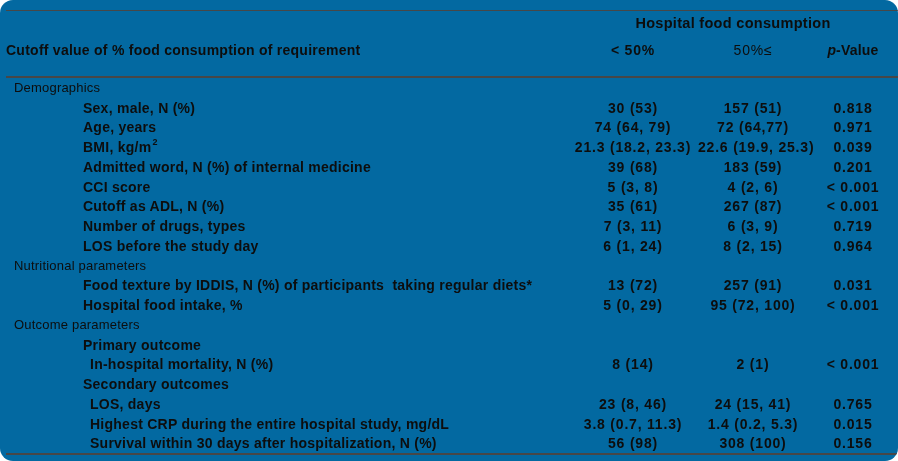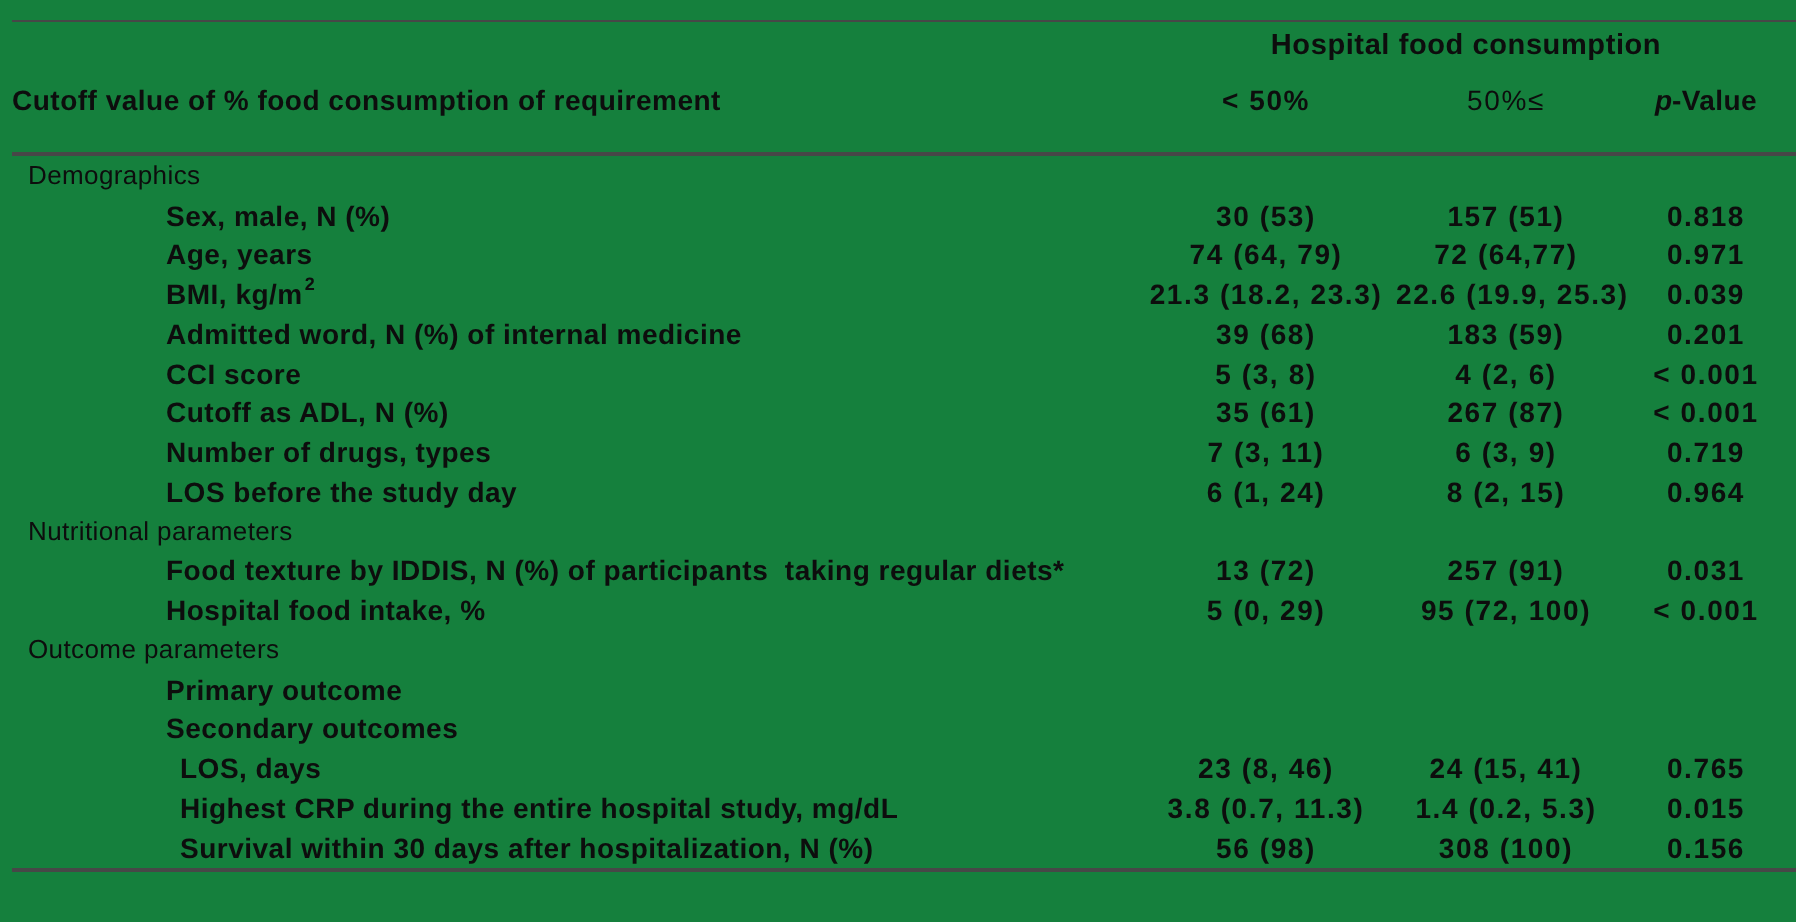--- a/index.html
+++ b/index.html
@@ -36,21 +36,21 @@
   td.lbl{font-weight:700;font-size:14px;letter-spacing:.25px;white-space:pre;overflow:hidden;}
   td.lbl.section{font-weight:400;font-size:13px;letter-spacing:.2px;margin-left:15px;}
   .ind0{padding-left:8px;}
   .ind1{padding-left:77px;}
   .ind2{padding-left:84px;}
   td.lbl sup{font-size:9px;line-height:0;position:relative;top:-1px;left:1px;font-weight:700;}
 </style>
 </head>
 <body>
 
-<div class="page" style="color: rgb(13, 13, 13); background: #15803d;">
+<div class="page" style="color: rgb(13, 13, 13); background: #0369a1; border-radius: 13px;">
   <table class="study">
     <colgroup>
       <col class="c-label">
         <col class="c-v1">
         <col class="c-v2">
         <col class="c-p">
     </colgroup>
     <thead>
       <tr class="group-row">
         <td></td>
@@ -142,20 +142,26 @@
           <td class="val"></td>
           <td class="val"></td>
         </tr>
         <tr>
           <td class="lbl ind1">Primary outcome</td>
           <td class="val"></td>
           <td class="val"></td>
           <td class="val"></td>
         </tr>
         <tr>
+          <td class="lbl ind2">In-hospital mortality, N (%)</td>
+          <td class="val">8 (14)</td>
+          <td class="val">2 (1)</td>
+          <td class="val">&lt; 0.001</td>
+        </tr>
+        <tr>
           <td class="lbl ind1">Secondary outcomes</td>
           <td class="val"></td>
           <td class="val"></td>
           <td class="val"></td>
         </tr>
         <tr>
           <td class="lbl ind2">LOS, days</td>
           <td class="val">23 (8, 46)</td>
           <td class="val">24 (15, 41)</td>
           <td class="val">0.765</td>

